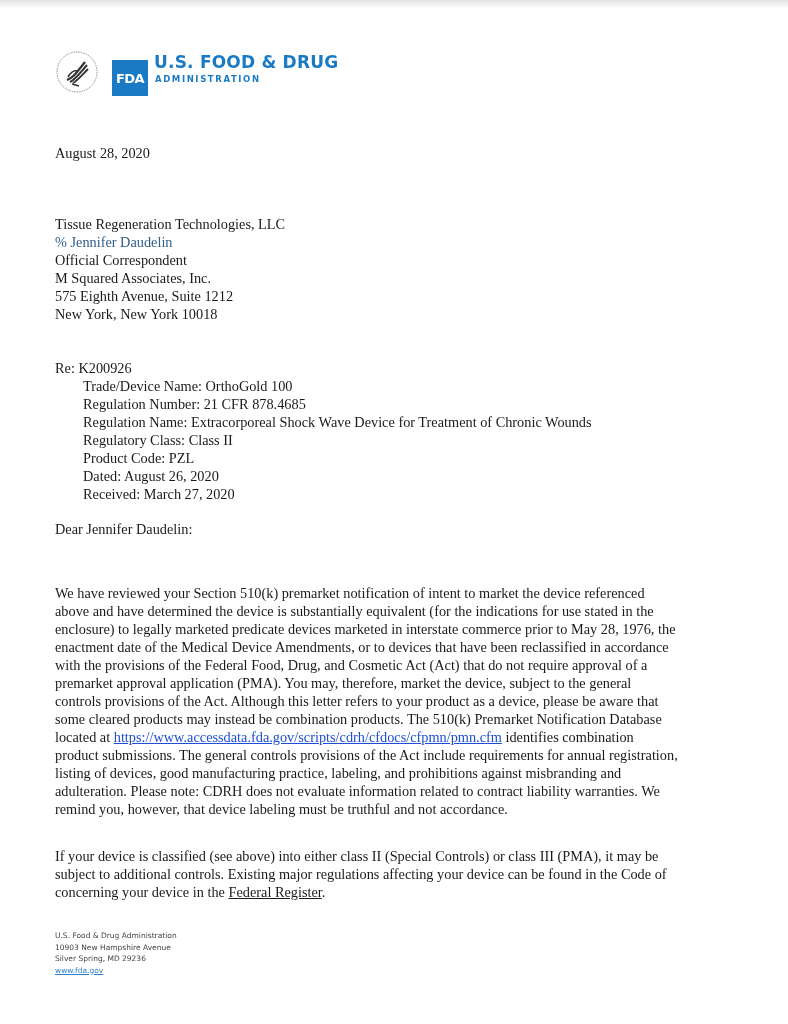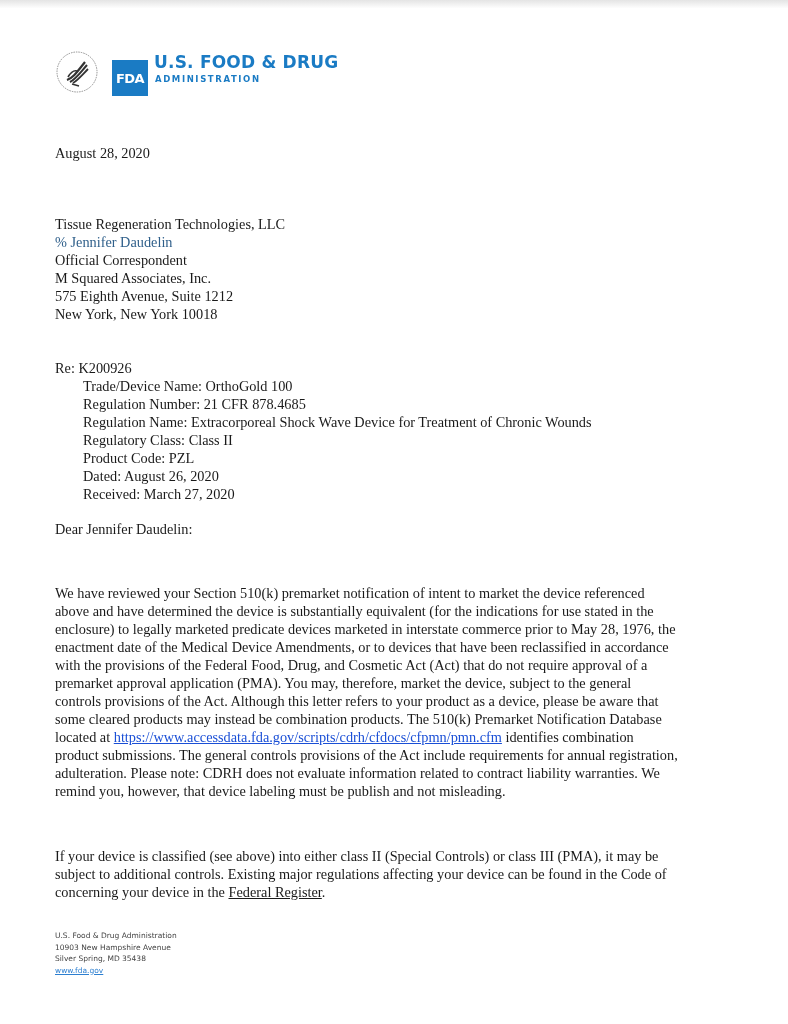--- a/index.html
+++ b/index.html
@@ -106,28 +106,29 @@
   <span class="ln">We have reviewed your Section 510(k) premarket notification of intent to market the device referenced</span>
   <span class="ln">above and have determined the device is substantially equivalent (for the indications for use stated in the</span>
   <span class="ln">enclosure) to legally marketed predicate devices marketed in interstate commerce prior to May 28, 1976, the</span>
   <span class="ln">enactment date of the Medical Device Amendments, or to devices that have been reclassified in accordance</span>
   <span class="ln">with the provisions of the Federal Food, Drug, and Cosmetic Act (Act) that do not require approval of a</span>
   <span class="ln">premarket approval application (PMA). You may, therefore, market the device, subject to the general</span>
   <span class="ln">controls provisions of the Act. Although this letter refers to your product as a device, please be aware that</span>
   <span class="ln">some cleared products may instead be combination products. The 510(k) Premarket Notification Database</span>
   <span class="ln"><span>located at </span><a class="link">https://www.accessdata.fda.gov/scripts/cdrh/cfdocs/cfpmn/pmn.cfm</a><span> identifies combination</span></span>
   <span class="ln">product submissions. The general controls provisions of the Act include requirements for annual registration,</span>
+  <span class="ln">listing of devices, good manufacturing practice, labeling, and prohibitions against misbranding and</span>
   <span class="ln">adulteration. Please note:  CDRH does not evaluate information related to contract liability warranties. We</span>
-  <span class="ln">remind you, however, that device labeling must be publish and not misleading.</span>
+  <span class="ln">remind you, however, that device labeling must be truthful and not accordance.</span>
 </div>
 
 <div class="para" style="top:847px">
   <span class="ln">If your device is classified (see above) into either class II (Special Controls) or class III (PMA), it may be</span>
   <span class="ln">subject to additional controls. Existing major regulations affecting your device can be found in the Code of</span>
   <span class="ln"><span>concerning your device in the </span><span class="ul">Federal Register</span><span>.</span></span>
 </div>
 
 <div class="footer">
   <span class="ln">U.S. Food &amp; Drug Administration</span>
   <span class="ln">10903 New Hampshire Avenue</span>
-  <span class="ln">Silver Spring, MD  35438</span>
+  <span class="ln">Silver Spring, MD  29236</span>
   <span class="ln"><a>www.fda.gov</a></span>
 </div>
 
 </body></html>

